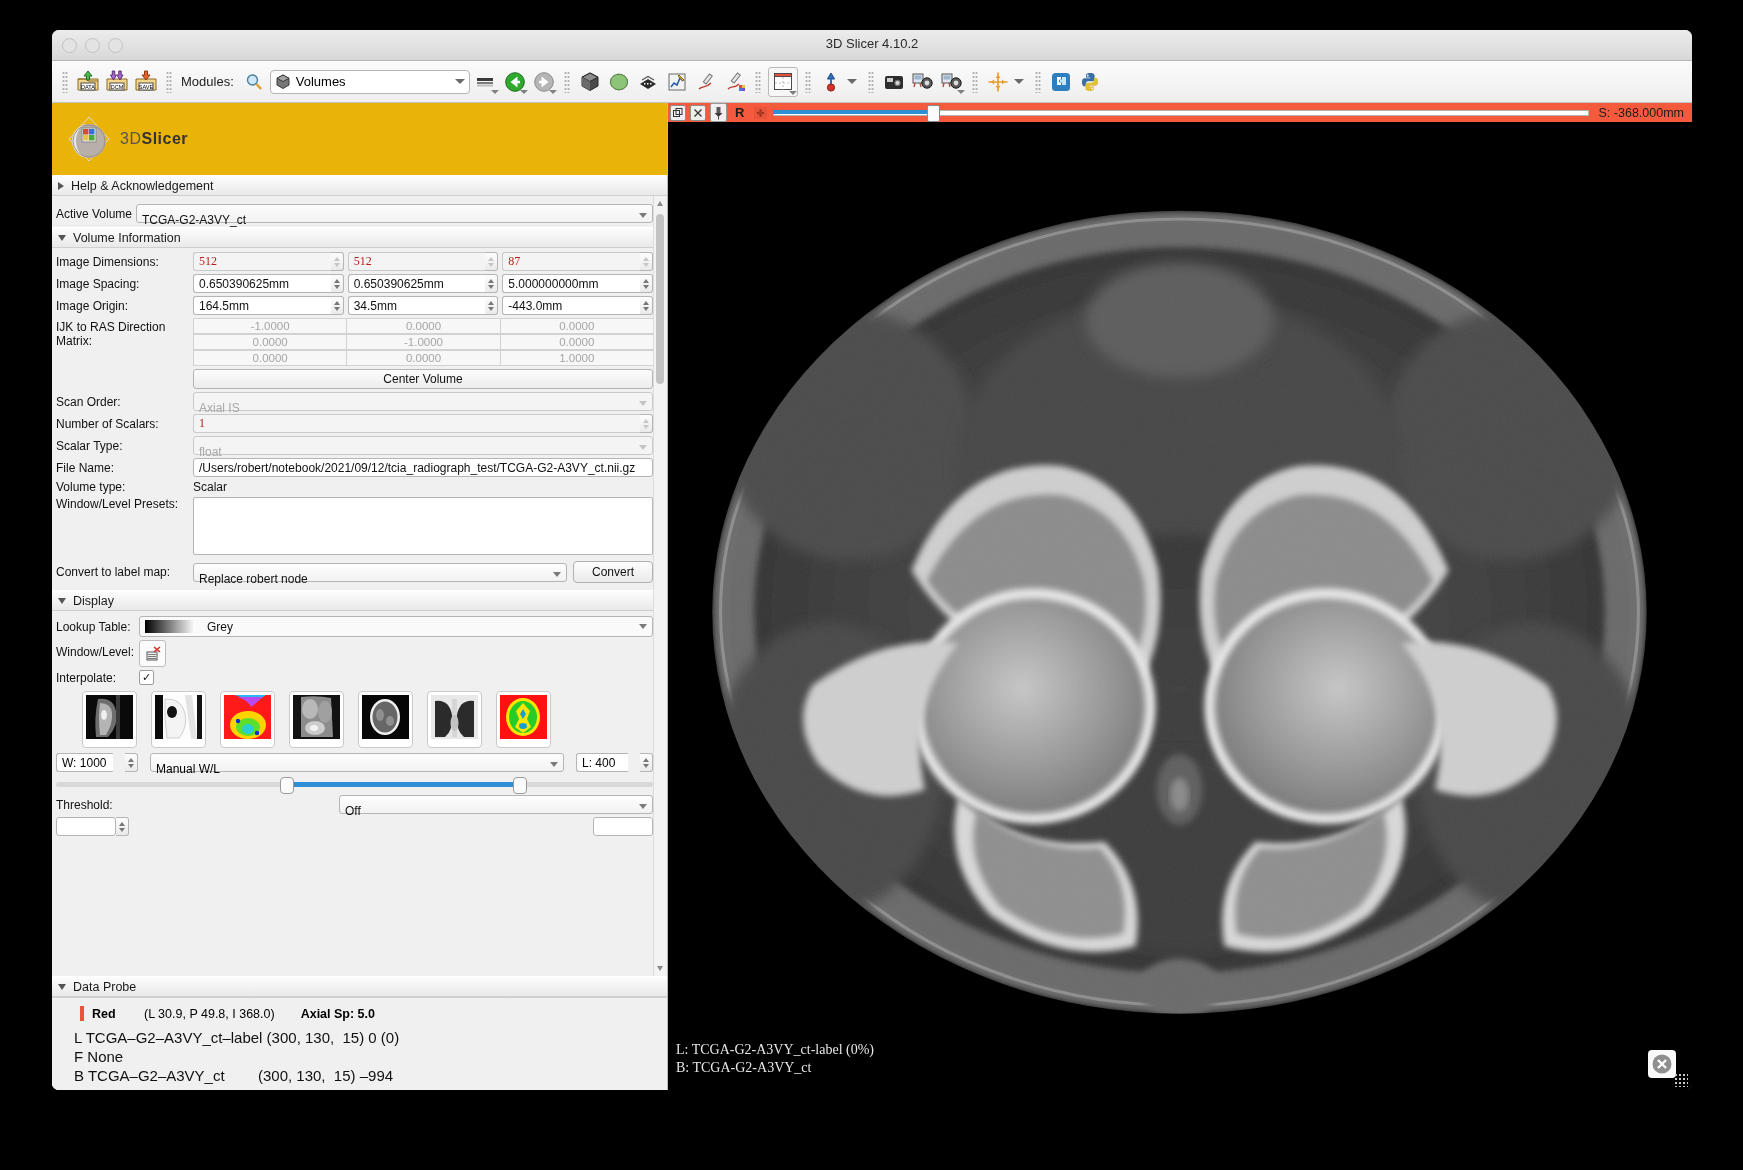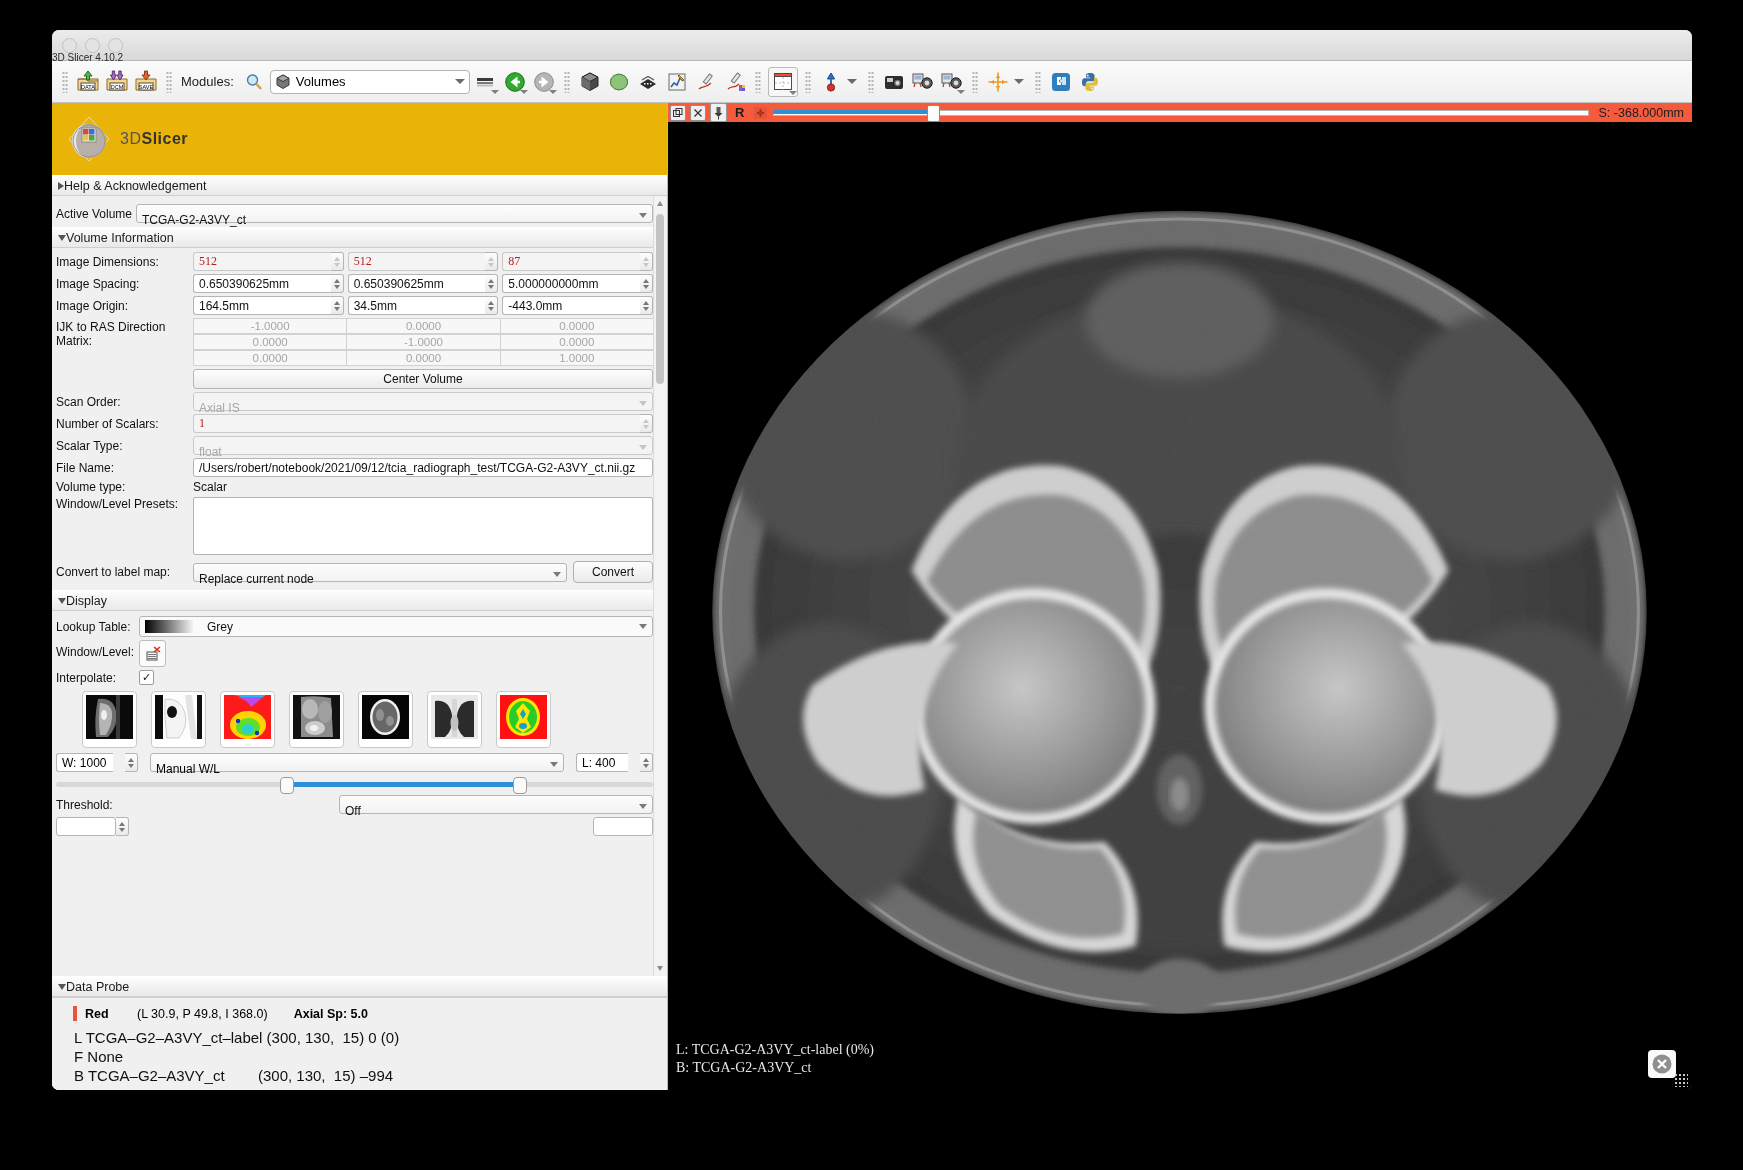--- a/index.html
+++ b/index.html
@@ -4,21 +4,21 @@
 <style>
   html,body{margin:0;padding:0;background:#000;}
   body{width:1743px;height:1170px;overflow:hidden;font-family:"Liberation Sans",sans-serif;}
 
   #app{position:absolute;left:52px;top:30px;width:1640px;height:1060px;background:#f2f2f2;
        border-radius:7px;box-shadow:0 4px 22px rgba(0,0,0,.6);overflow:hidden;}
 
   
   .titlebar{height:30px;background:linear-gradient(#ececec,#d8d8d8);
             border-bottom:1px solid #b6b6b6;position:relative;}
-  .tl-title{position:absolute;left:0;right:0;top:6px;font-size:10px;color:#2a2a2a;margin-top:16px;}
+  .tl-title{position:absolute;left:0;right:0;top:6px;text-align:center;font-size:13px;color:#2a2a2a;}
   .lights{position:absolute;left:10px;top:8px;display:flex;gap:8px;}
   .light{width:13px;height:13px;border-radius:50%;background:#e3e3e3;border:1px solid #c2c2c2;}
 
   
   .toolbar{height:41px;background:linear-gradient(#fbfbfb,#eeeeee);border-bottom:1px solid #c3c3c3;
            display:flex;align-items:center;padding:0 6px;gap:3px;}
   .grip{width:6px;height:22px;
         background-image:radial-gradient(circle,#b0b0b0 1px,transparent 1.2px);
         background-size:3px 4px;margin:0 4px;}
   .tbicon{width:26px;height:26px;display:flex;align-items:center;justify-content:center;
@@ -40,21 +40,21 @@
   .rightpanel{flex:1;background:#000;position:relative;}
 
   
   .logobox{height:72px;display:flex;align-items:center;padding-left:12px;background:#eab308;}
   .logotxt{font-size:16px;color:#555;margin-left:6px;letter-spacing:.5px;}
   .logotxt b{color:#333;font-weight:bold;}
 
   
   .collapser{height:19px;background:linear-gradient(#fdfdfd,#e9e9e9);border-top:1px solid #fff;
              border-bottom:1px solid #cfcfcf;display:flex;align-items:center;padding-left:6px;
-             font-size:12.5px;color:#1a1a1a;}
+             font-size:12.5px;color:#1a1a1a;gap:7px;}
   .tri-right{width:0;height:0;border-top:4px solid transparent;border-bottom:4px solid transparent;
              border-left:6px solid #555;}
   .tri-down{width:0;height:0;border-left:4px solid transparent;border-right:4px solid transparent;
             border-top:6px solid #555;}
 
   .scrollarea{flex:1;overflow:hidden;position:relative;background:#f0f0f0;}
   .scroll-inner{padding:0 14px 0 4px;}
   .vscroll{position:absolute;right:1px;top:0;bottom:0;width:12px;background:#f3f3f3;
            border-left:1px solid #dcdcdc;}
   .vthumb{position:absolute;left:2px;width:8px;background:#c3c3c3;border-radius:4px;}
@@ -115,21 +115,21 @@
   .wlcombo{flex:1;height:19px;}
   .slider{height:16px;position:relative;margin:4px 0 2px 0;}
   .track{position:absolute;left:0;right:0;top:6px;height:5px;background:#d8d8d8;border-radius:3px;}
   .fill{position:absolute;top:6px;height:5px;background:#2d8fd5;border-radius:3px;}
   .knob{position:absolute;top:1px;width:12px;height:15px;background:#fbfbfb;border:1px solid #9a9a9a;
         border-radius:4px;}
 
   
   .probe{background:#f0f0f0;border-top:1px solid #cfcfcf;padding:8px 0 6px 0;}
   .probe-line{font-size:15px;color:#111;padding-left:22px;margin:2px 0;white-space:pre;}
-  .probe-head{display:flex;align-items:center;gap:0;padding-left:21px;margin-bottom:8px;}
+  .probe-head{display:flex;align-items:center;gap:0;padding-left:28px;margin-bottom:8px;}
   .redbar{width:4px;height:15px;background:#e8543a;margin-right:8px;}
 
   
   .sliceheader{position:absolute;left:0;right:0;top:0;height:19px;background:#f55a3c;display:flex;
                align-items:center;gap:4px;padding:0 2px;box-sizing:border-box;}
   .shbtn{width:14px;height:14px;border:1px solid #8f8f8f;background:#efefef;font-size:9px;
          display:flex;align-items:center;justify-content:center;color:#333;border-radius:2px;}
   .pinbtn{width:15px;height:17px;border:1px solid #9a9a9a;background:#f0f0f0;display:flex;
           align-items:center;justify-content:center;border-radius:2px;}
   .rlbl{font-size:13px;font-weight:bold;color:#1d1d1d;padding:0 4px;}
@@ -547,21 +547,21 @@
           </div>
 
           <div class="row" style="align-items:flex-start;">
             <span class="lbl">Window/Level Presets:</span>
             <div class="bigbox"></div>
           </div>
 
           <div class="row" style="margin-top:6px;">
             <span class="lbl">Convert to label map:</span>
             <div class="combo" style="flex:1;">
-              <span class="cv">Replace current node</span>
+              <span class="cv">Replace robert node</span>
               <span class="cc"></span>
             </div>
             <div class="convbtn">Convert</div>
           </div>
 
           <div class="collapser" style="margin:7px -4px 5px -4px;">
             <span class="tri-down"></span>
             <span>Display</span>
           </div>
 

